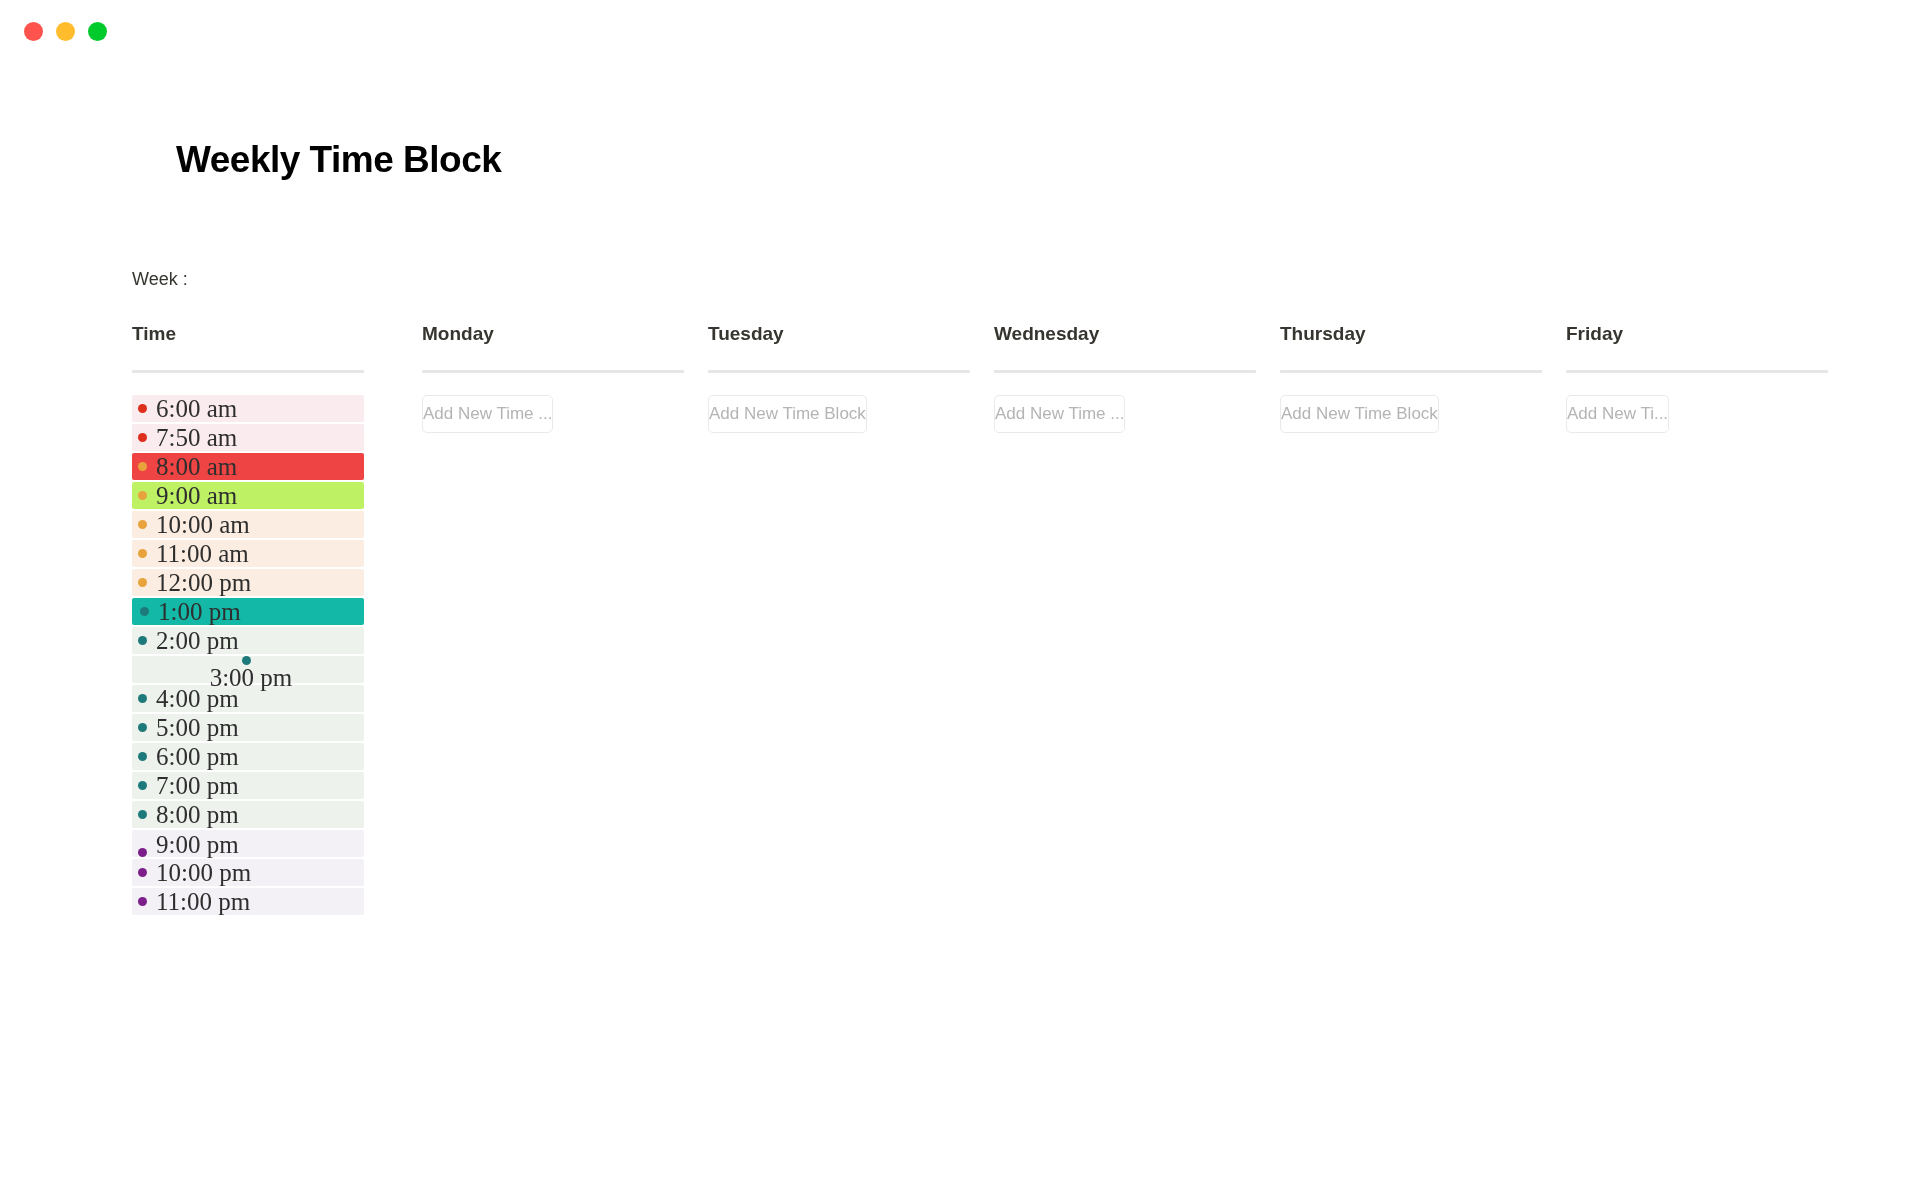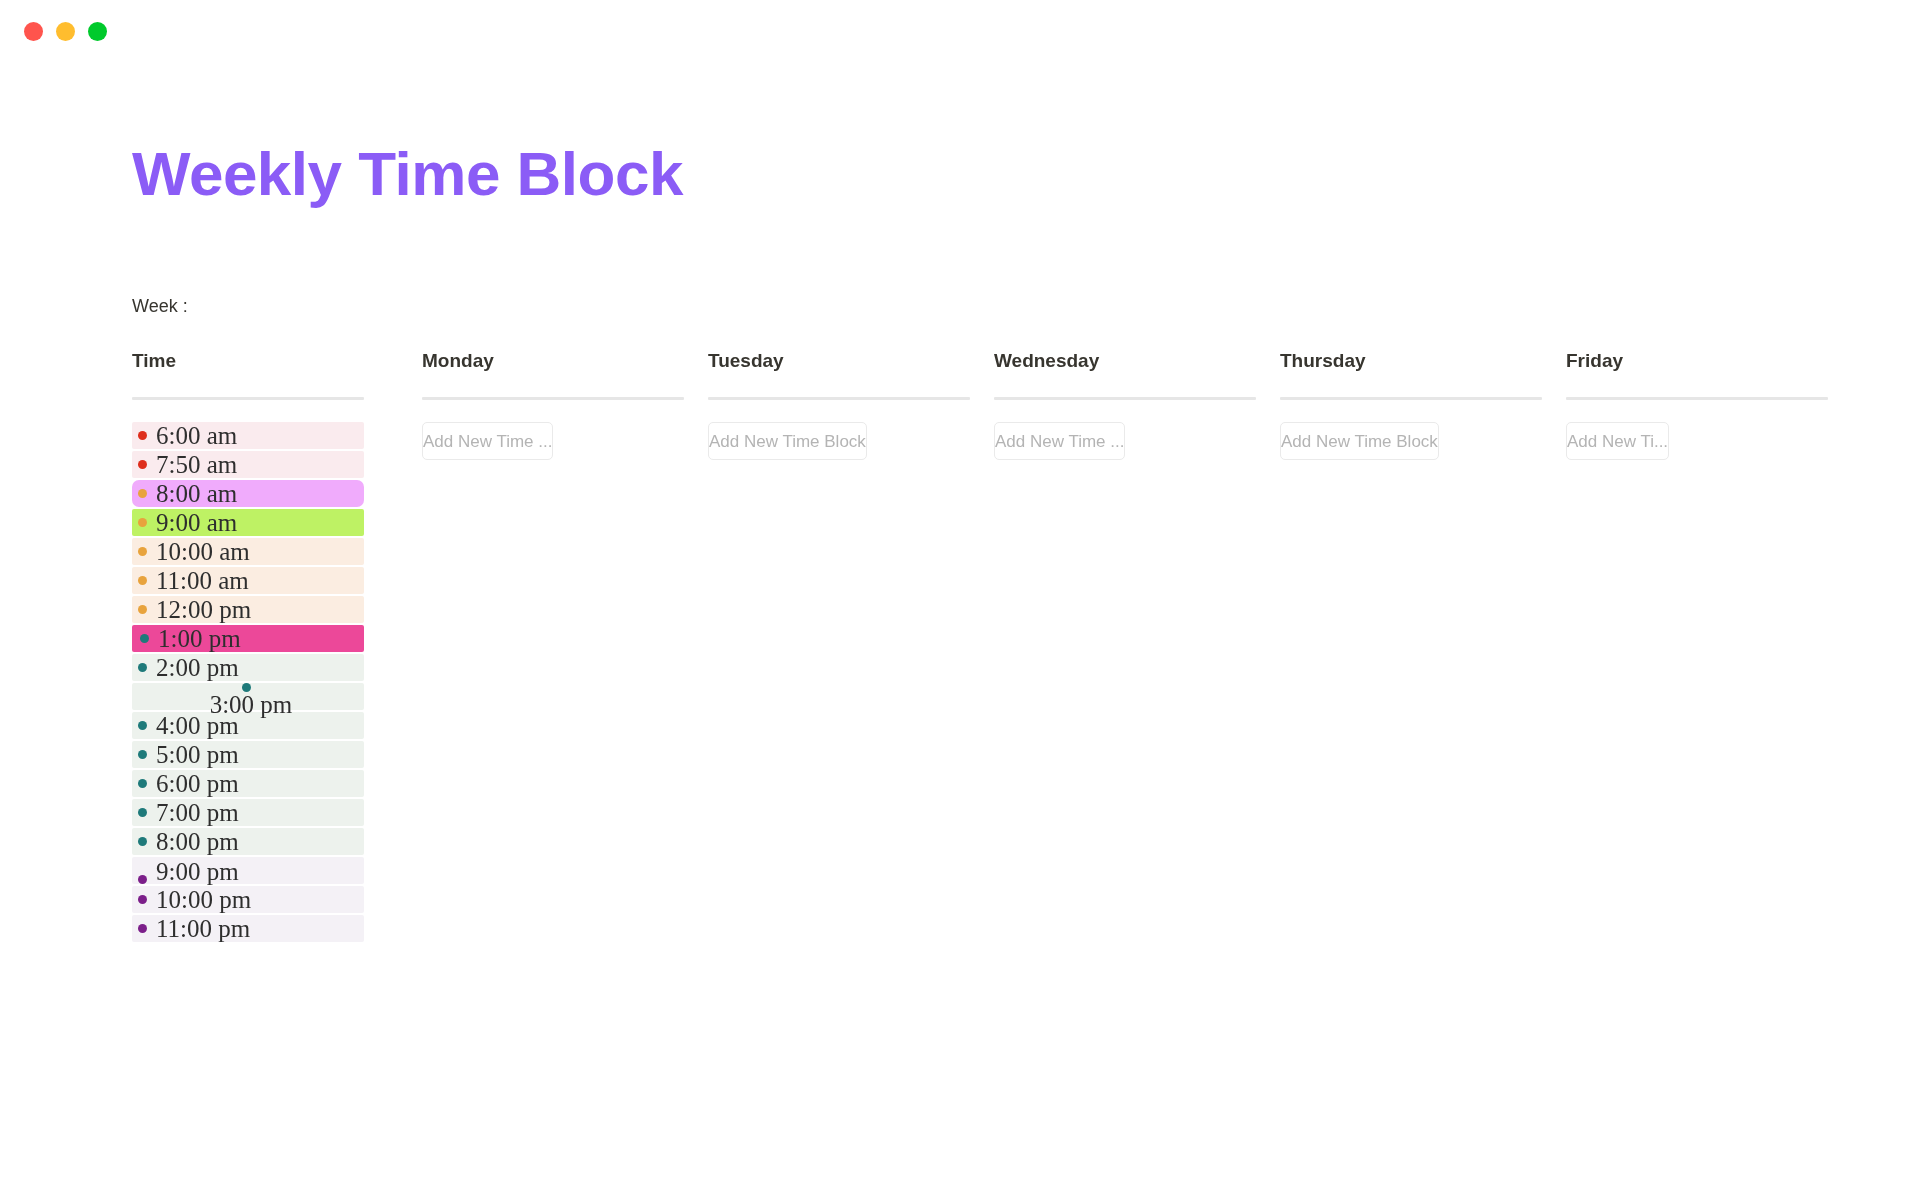--- a/index.html
+++ b/index.html
@@ -53,25 +53,26 @@
     overflow: hidden;
     background: #ffffff;
   }
 
   .page-inner {
     padding-left: 132px;
     padding-top: 78px;
   }
 
   .page-title {
-    font-size: 62px;
+    font-size: 37px;
     font-weight: bold;
-    color: #8b5cf6;
+    color: #000000;
     letter-spacing: -0.5px;
     line-height: 1.1;
+    margin-left: 44px;
   }
 
   .week-row {
     margin-top: 86px;
     font-size: 18px;
     color: #37352F;
     line-height: 1.4;
   }
 
   
@@ -187,41 +188,41 @@
         <div class="col-body">
           <div class="time-list" id="time-list">
               <div class="time-row" style="background: rgb(250, 235, 238);">
                 <span class="dot" style="background: rgb(222, 46, 28);"></span>
                 <span class="time-label">6:00 am</span>
               </div>
               <div class="time-row" style="background: rgb(250, 235, 238);">
                 <span class="dot" style="background: rgb(222, 46, 28);"></span>
                 <span class="time-label">7:50 am</span>
               </div>
-              <div class="time-row" style="background: #f0abfc; border-radius: 7px;">
+              <div class="time-row" style="background: #ef4444;">
                 <span class="dot" style="background: rgb(232, 163, 61);"></span>
                 <span class="time-label">8:00 am</span>
               </div>
               <div class="time-row" style="background: #bef264;">
                 <span class="dot" style="background: rgb(232, 163, 61);"></span>
                 <span class="time-label">9:00 am</span>
               </div>
               <div class="time-row" style="background: rgb(251, 237, 225);">
                 <span class="dot" style="background: rgb(232, 163, 61);"></span>
                 <span class="time-label">10:00 am</span>
               </div>
               <div class="time-row" style="background: rgb(251, 237, 225);">
                 <span class="dot" style="background: rgb(232, 163, 61);"></span>
                 <span class="time-label">11:00 am</span>
               </div>
               <div class="time-row" style="background: rgb(251, 237, 225);">
                 <span class="dot" style="background: rgb(232, 163, 61);"></span>
                 <span class="time-label">12:00 pm</span>
               </div>
-              <div class="time-row" style="background: #ec4899; padding-left: 8px;">
+              <div class="time-row" style="background: #14b8a6; padding-left: 8px;">
                 <span class="dot" style="background: rgb(30, 122, 122);"></span>
                 <span class="time-label">1:00 pm</span>
               </div>
               <div class="time-row" style="background: rgb(237, 242, 237);">
                 <span class="dot" style="background: rgb(30, 122, 122);"></span>
                 <span class="time-label">2:00 pm</span>
               </div>
               <div class="time-row" style="background: rgb(237, 242, 237); flex-direction: column;">
                 <span class="dot" style="background: rgb(30, 122, 122);"></span>
                 <span class="time-label">3:00 pm</span>

